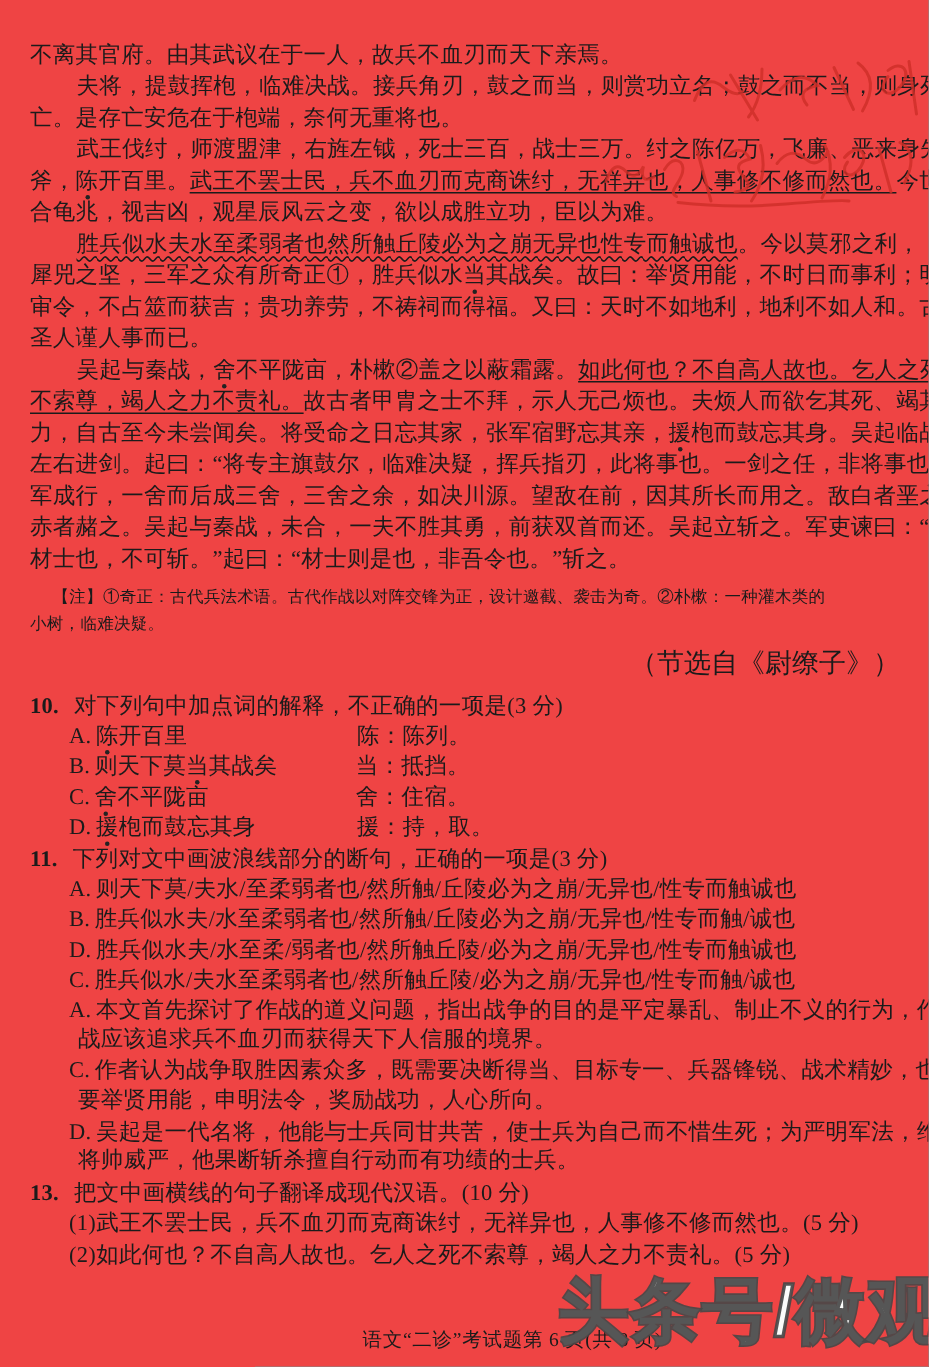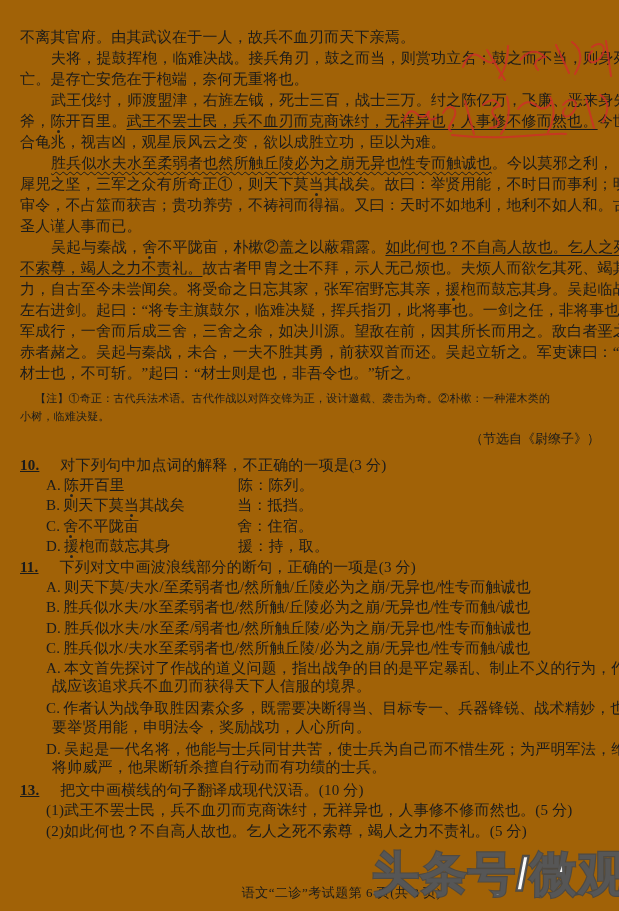--- a/index.html
+++ b/index.html
@@ -1,37 +1,37 @@
 <!DOCTYPE html>
 <html><head>
 <meta charset="utf-8">
 <style>
   html,body { margin:0; padding:0; background:#888; }
   .page {
     position:relative; width:619px; height:911px; margin:0 auto;
-    background:#a16207; overflow:hidden;
+    background:#ef4444; overflow:hidden;
     font-family:"Liberation Serif","DejaVu Serif",serif;
     color:#1b1b1b;
   }
   .content { position:absolute; left:20px; top:27px; width:594px; }
   
   .pline { font-size:15px; line-height:21px; white-space:nowrap; letter-spacing:.2px; }
   .pline.ind { text-indent:31px; }
   .u-solid { text-decoration:underline; text-decoration-thickness:1.4px; text-underline-offset:3px; }
   .u-wavy  { text-decoration:underline wavy; text-decoration-thickness:1px; text-underline-offset:3px; }
   .dc { position:relative; }
   .dc::after { content:""; position:absolute; left:50%; margin-left:-1.5px; bottom:-4px;
                width:3px; height:3px; border-radius:50%; background:#222; }
   .note { font-size:11px; line-height:18px; letter-spacing:.2px; white-space:nowrap; }
   .note.first { margin-top:5px; text-indent:15px; }
-  .source { font-size:13px; text-align:right; padding-right:14px; margin-top:5px; margin-bottom:7px; }
+  .source { font-size:18px; text-align:right; padding-right:14px; margin-top:5px; margin-bottom:7px; }
   
   .questions { font-size:15px; line-height:20.2px; letter-spacing:.2px; }
   .qhead { white-space:nowrap; margin-top:1px; }
-  .qnum { font-weight:bold; margin-right:21px;text-decoration:underline; }
+  .qnum { font-weight:bold; margin-right:10px; }
   .orow { margin-left:26px; white-space:nowrap; }
   .olabel { margin-right:3px; }
   .o10 { display:flex; }
   .o10 .phrase { width:174px; }
   .o12l1 { margin-left:26px; white-space:nowrap; }
   .o12l2 { margin-left:32px; white-space:nowrap;font-family:Liberation Mono, monospace; }
   .q13item { margin-left:26px; white-space:nowrap; }
   
   .footer { position:absolute; top:884px; left:0; width:100%; text-align:center;
             transform:translateX(32px); font-size:13px; letter-spacing:.5px; }
@@ -50,21 +50,21 @@
   <div class="content">
 
     <div>
         <div class="pline"><span>不离其官府。由其武议在于一人，故兵不血刃而天下亲焉。</span></div>
         <div class="pline ind"><span>夫将，提鼓挥枹，临难决战。接兵角刃，鼓之而当，则赏功立名；鼓之而不当，则身死国</span></div>
         <div class="pline"><span>亡。是存亡安危在于枹端，奈何无重将也。</span></div>
         <div class="pline ind"><span>武王伐纣，师渡盟津，右旌左钺，死士三百，战士三万。纣之陈亿万，飞廉、恶来身先戟</span></div>
         <div class="pline"><span>斧，</span><span class="dc">陈</span><span>开百里。</span><span class="u-solid">武王不罢士民，兵不血刃而克商诛纣，无祥异也，人事修不修而然也。</span><span>今世将</span></div>
         <div class="pline"><span>合龟兆，视吉凶，观星辰风云之变，欲以成胜立功，臣以为难。</span></div>
         <div class="pline ind"><span class="u-wavy">胜兵似水夫水至柔弱者也然所触丘陵必为之崩无异也性专而触诚也</span><span>。今以莫邪之利，</span></div>
-        <div class="pline"><span>犀兕之坚，三军之众有所奇正①，则天下莫</span><span class="dc">当</span><span>其战矣。故曰：举贤用能，不时日而事利；明法</span></div>
+        <div class="pline"><span>犀兕之坚，三军之众有所奇正①，胜兵似水</span><span class="dc">当</span><span>其战矣。故曰：举贤用能，不时日而事利；明法</span></div>
         <div class="pline"><span>审令，不占筮而获吉；贵功养劳，不祷祠而得福。又曰：天时不如地利，地利不如人和。古之</span></div>
         <div class="pline"><span>圣人谨人事而已。</span></div>
         <div class="pline ind"><span>吴起与秦战，</span><span class="dc">舍</span><span>不平陇亩，朴樕②盖之以蔽霜露。</span><span class="u-solid">如此何也？不自高人故也。乞人之死</span></div>
         <div class="pline"><span class="u-solid">不索尊，竭人之力不责礼。</span><span>故古者甲胄之士不拜，示人无己烦也。夫烦人而欲乞其死、竭其</span></div>
         <div class="pline"><span>力，自古至今未尝闻矣。将受命之日忘其家，张军宿野忘其亲，</span><span class="dc">援</span><span>枹而鼓忘其身。吴起临战，</span></div>
         <div class="pline"><span>左右进剑。起曰：“将专主旗鼓尔，临难决疑，挥兵指刃，此将事也。一剑之任，非将事也。”三</span></div>
         <div class="pline"><span>军成行，一舍而后成三舍，三舍之余，如决川源。望敌在前，因其所长而用之。敌白者垩之，</span></div>
         <div class="pline"><span>赤者赭之。吴起与秦战，未合，一夫不胜其勇，前获双首而还。吴起立斩之。军吏谏曰：“此</span></div>
         <div class="pline"><span>材士也，不可斩。”起曰：“材士则是也，非吾令也。”斩之。</span></div>
       </div>

